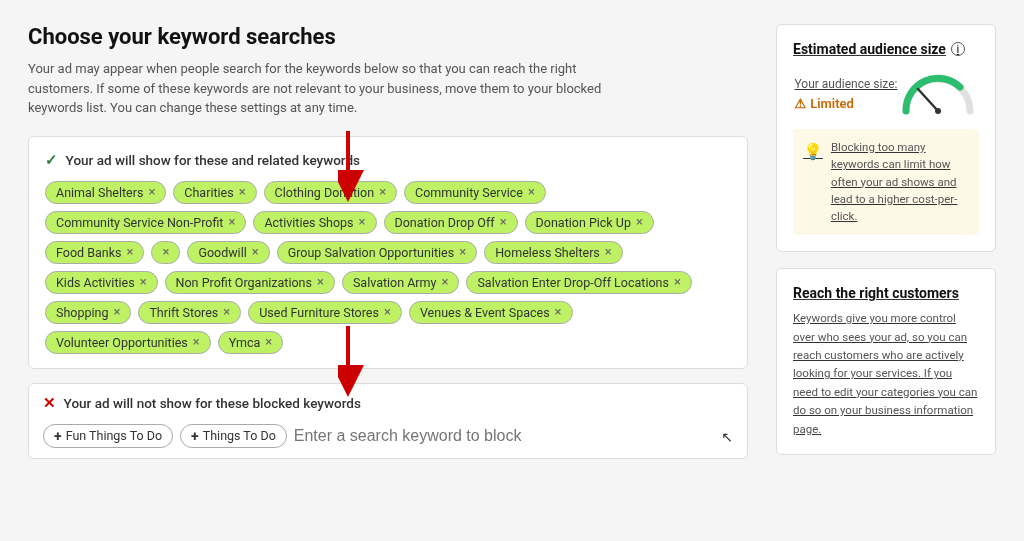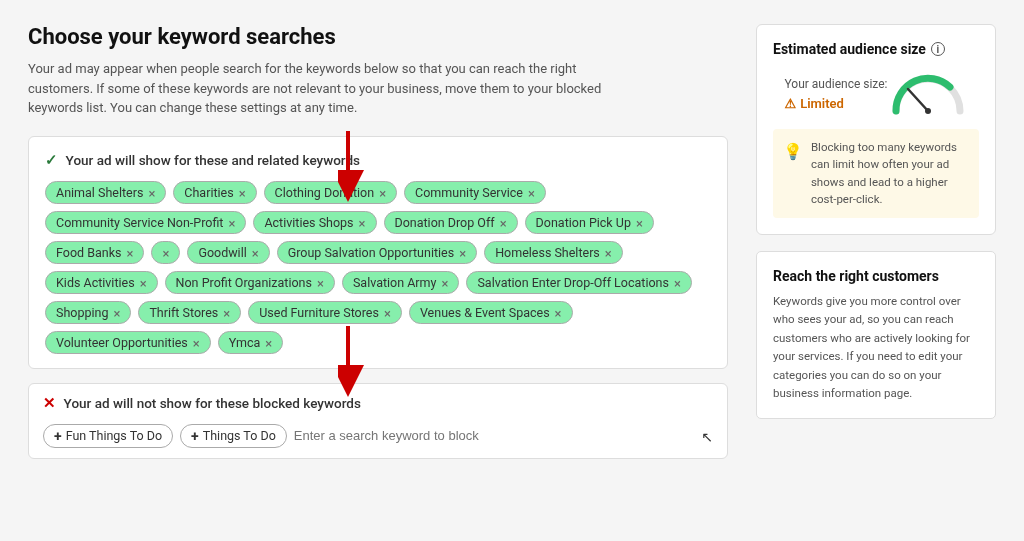--- a/index.html
+++ b/index.html
@@ -60,27 +60,27 @@
       font-size: 15px;
       font-weight: 700;
     }
     .tags-container {
       display: flex;
       flex-wrap: wrap;
       gap: 7px;
     }
     .tag {
       display: inline-flex;
-      align-items: flex-end;
+      align-items: flex-start;
       border: 1.5px solid #aaa;
       border-radius: 20px;
       padding: 3px 10px;
       font-size: 12.5px;
       color: #333;
-      background: #86efac;
+      background: #bef264;
       cursor: pointer;
       gap: 5px;
     }
     .tag .tag-close {
       font-size: 13px;
       color: #666;
       cursor: pointer;
       line-height: 1;
     }
     .blocked-section {
@@ -107,28 +107,29 @@
       cursor: pointer;
       gap: 4px;
     }
     .tag-add .plus {
       font-size: 14px;
       font-weight: 700;
     }
     .search-input {
       border: none;
       outline: none;
-      font-size: 13px;
+      font-size: 16px;
       color: #a16207;
       flex: 1;
       min-width: 160px;
     }
     .sidebar {
-      width: 240px;
+      width: 220px;
       flex-shrink: 0;
+      text-decoration: underline;
     }
     .audience-card {
       background: #fff;
       border: 1.5px solid #ddd;
       border-radius: 6px;
       padding: 16px;
       margin-bottom: 16px;
     }
     .audience-title {
       font-size: 14px;

